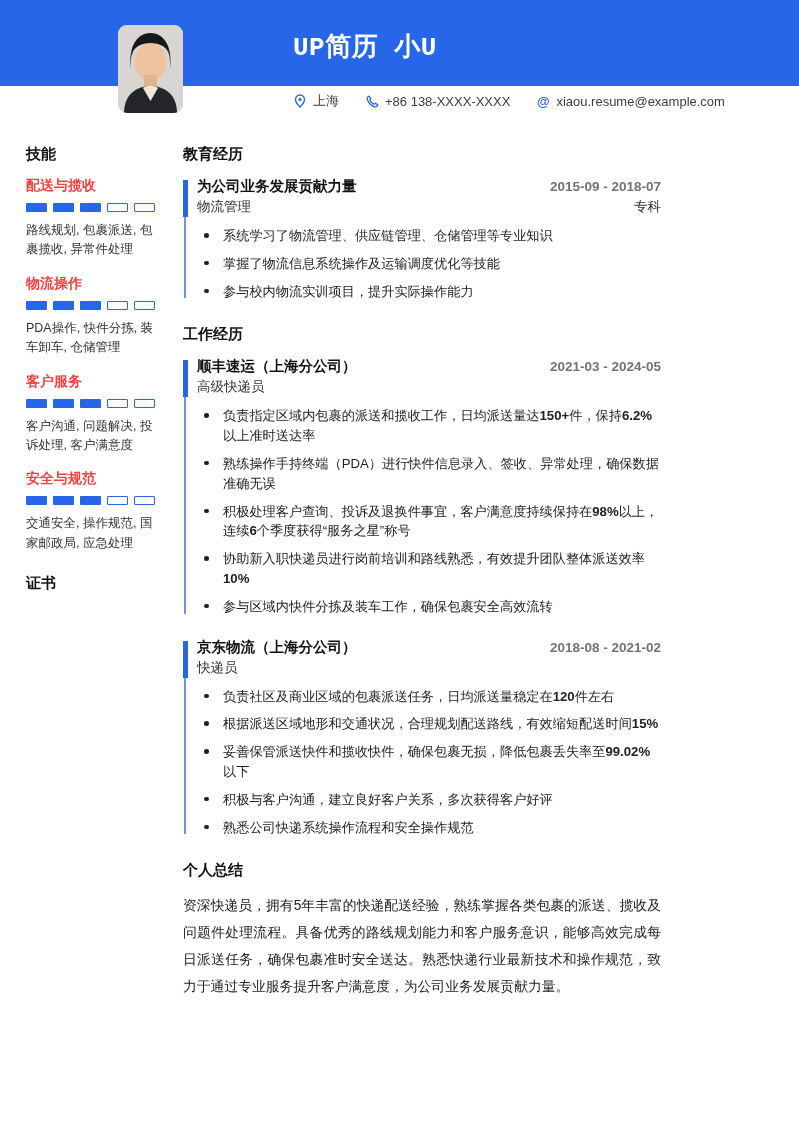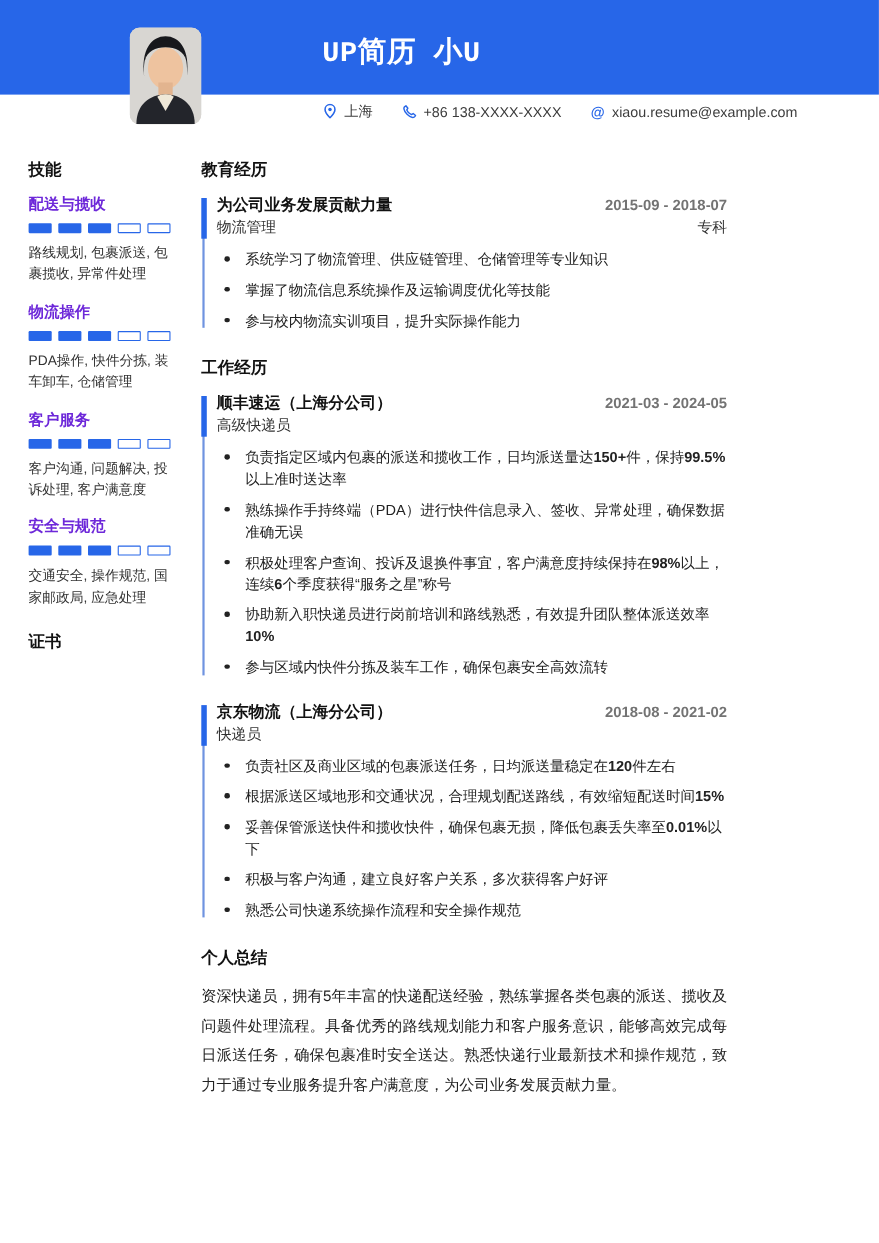--- a/index.html
+++ b/index.html
@@ -19,21 +19,21 @@
   .cicon { width:14px; height:14px; display:inline-flex; align-items:center; justify-content:center; color:#2766e8; }
   .cicon svg { display:block; }
   .at-glyph { font-size:13px; font-weight:700; color:#2766e8; }
   
   .content { position:absolute; top:120px; left:0; width:656px; display:flex; }
   .sidebar { width:240px; margin-left:26px; padding-top:25px; }
   .maincol { width:478px; margin-left:28px; padding-top:25px; }
   .sec-heading { font-size:15px; font-weight:700; color:#111; margin:0 0 13px 0; }
   
   .skill { margin-bottom:15px; }
-  .skill-name { font-size:14px; font-weight:700; color:#6d28d9; margin-bottom:8px; }
+  .skill-name { font-size:14px; font-weight:700; color:#ef4444; margin-bottom:8px; }
   .squares { display:flex; gap:6px; margin-bottom:9px; }
   .sq { width:21px; height:9px; background:#2766e8; border-radius:1px; }
   .sq.empty { background:#fff; border:1.5px solid #2766e8; }
   .skill-desc { font-size:12.5px; color:#333; line-height:1.55; }
   .certs-heading { margin-top:21px; }
   .cert { margin-bottom:15px; }
   .cert-name { font-size:13.5px; font-weight:700; color:#111; line-height:1.45; }
   .cert-issuer { font-size:13px; color:#333; line-height:1.45; }
   .cert-date { font-size:13.5px; font-weight:700; color:#111; line-height:1.45; }
   
@@ -176,41 +176,41 @@
             <span class="entry-line"></span>
             <span class="entry-bar"></span>
             <div class="entry-row">
               <span class="entry-title">顺丰速运（上海分公司）</span>
               <span class="entry-date">2021-03 - 2024-05</span>
             </div>
             <div class="entry-sub">
               <span>高级快递员</span>
             </div>
             <ul class="bullets">
-              <li><span>负责指定区域内包裹的派送和揽收工作，日均派送量达</span><b>150+</b><span>件，保持</span><b>99.5%</b><span>以上准时送达率</span></li>
+              <li><span>负责指定区域内包裹的派送和揽收工作，日均派送量达</span><b>150+</b><span>件，保持</span><b>6.2%</b><span>以上准时送达率</span></li>
               <li><span>熟练操作手持终端（PDA）进行快件信息录入、签收、异常处理，确保数据准确无误</span></li>
               <li><span>积极处理客户查询、投诉及退换件事宜，客户满意度持续保持在</span><b>98%</b><span>以上，连续</span><b>6</b><span>个季度获得“服务之星”称号</span></li>
               <li><span>协助新入职快递员进行岗前培训和路线熟悉，有效提升团队整体派送效率</span><b>10%</b></li>
               <li><span>参与区域内快件分拣及装车工作，确保包裹安全高效流转</span></li>
             </ul>
           </div>
           <div class="entry">
             <span class="entry-line"></span>
             <span class="entry-bar"></span>
             <div class="entry-row">
               <span class="entry-title">京东物流（上海分公司）</span>
               <span class="entry-date">2018-08 - 2021-02</span>
             </div>
             <div class="entry-sub">
               <span>快递员</span>
             </div>
             <ul class="bullets">
               <li><span>负责社区及商业区域的包裹派送任务，日均派送量稳定在</span><b>120</b><span>件左右</span></li>
               <li><span>根据派送区域地形和交通状况，合理规划配送路线，有效缩短配送时间</span><b>15%</b></li>
-              <li><span>妥善保管派送快件和揽收快件，确保包裹无损，降低包裹丢失率至</span><b>0.01%</b><span>以下</span></li>
+              <li><span>妥善保管派送快件和揽收快件，确保包裹无损，降低包裹丢失率至</span><b>99.02%</b><span>以下</span></li>
               <li><span>积极与客户沟通，建立良好客户关系，多次获得客户好评</span></li>
               <li><span>熟悉公司快递系统操作流程和安全操作规范</span></li>
             </ul>
           </div>
         </div>
     </div>
     <div class="section">
       <h2 class="sec-heading">个人总结</h2>
       <p class="summary-text">资深快递员，拥有5年丰富的快递配送经验，熟练掌握各类包裹的派送、揽收及问题件处理流程。具备优秀的路线规划能力和客户服务意识，能够高效完成每日派送任务，确保包裹准时安全送达。熟悉快递行业最新技术和操作规范，致力于通过专业服务提升客户满意度，为公司业务发展贡献力量。</p>
     </div>

